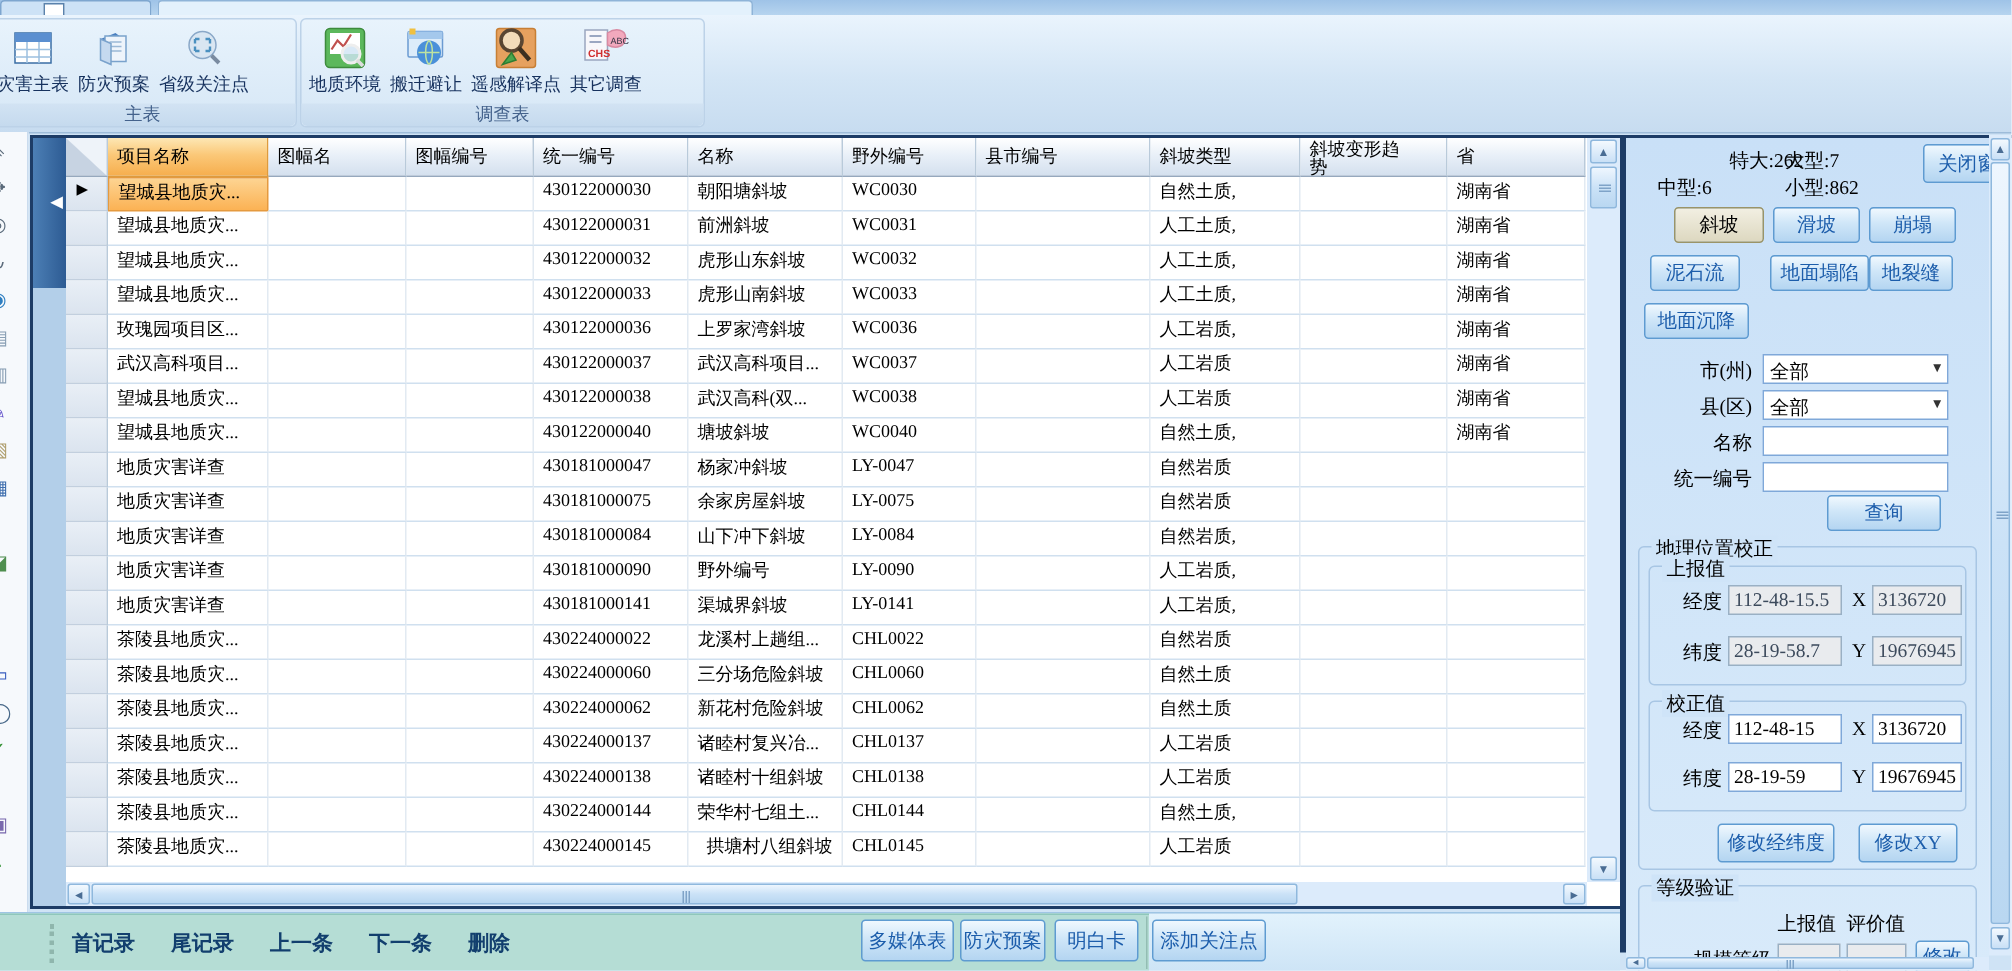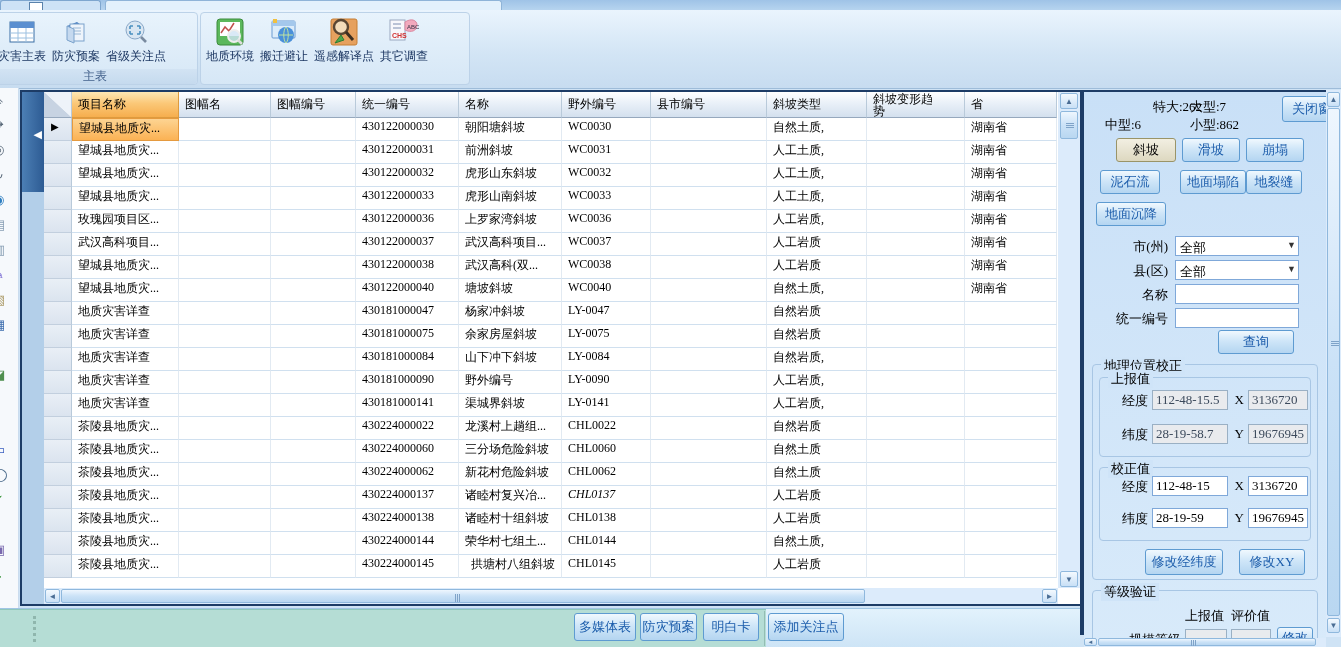--- a/index.html
+++ b/index.html
@@ -153,20 +153,21 @@
           <span class="ric"><svg viewBox="0 0 32 32">
               <rect x="2" y="4" width="15" height="20" fill="#f7f7fb" stroke="#9aa7c0"></rect>
               <path d="M17 6c6-4 12-2 12 3 0 6-6 8-12 5z" fill="#f2a9bd" stroke="#d98aa2"></path>
               <text x="19" y="13" font-size="6" fill="#334">ABC</text>
               <text x="4" y="22" font-size="7" fill="#d03030" font-weight="bold">CHS</text>
               <path d="M5 8h8M5 12h8" stroke="#7c8db0"></path>
             </svg></span>
           <span class="rlabel">其它调查</span>
         </div>
       </div>
+    <div class="glabel">调查表</div>
   </div>
 </div>
 
 <div class="abs lstrip">
     <span class="lic" style="top: 4px; color: rgb(90, 106, 122);">⇖</span>
     <span class="lic" style="top: 29px; color: rgb(90, 106, 122);">✥</span>
     <span class="lic" style="top: 54px; color: rgb(90, 106, 122);">◎</span>
     <span class="lic" style="top: 79px; color: rgb(90, 106, 122);">∿</span>
     <span class="lic" style="top: 104px; color: rgb(47, 127, 193);">◉</span>
     <span class="lic" style="top: 129px; color: rgb(138, 160, 181);">▤</span>
@@ -442,21 +443,21 @@
         <div class="tcell" style="width: 98px;"></div>
         <div class="tcell" style="width: 92px;"></div>
       </div>
       <div class="trow">
         <div class="tcell selcell" style="width: 28px;"></div>
         <div class="tcell" style="width: 107px;">茶陵县地质灾...</div>
         <div class="tcell" style="width: 92px;"></div>
         <div class="tcell" style="width: 85px;"></div>
         <div class="tcell" style="width: 103px;">430224000137</div>
         <div class="tcell" style="width: 103px;">诸睦村复兴冶...</div>
-        <div class="tcell" style="width: 89px; font-style: italic;">CHL0137</div>
+        <div class="tcell" style="width: 89px;">CHL0137</div>
         <div class="tcell" style="width: 116px;"></div>
         <div class="tcell" style="width: 100px;">人工岩质</div>
         <div class="tcell" style="width: 98px;"></div>
         <div class="tcell" style="width: 92px;"></div>
       </div>
       <div class="trow">
         <div class="tcell selcell" style="width: 28px;"></div>
         <div class="tcell" style="width: 107px;">茶陵县地质灾...</div>
         <div class="tcell" style="width: 92px;"></div>
         <div class="tcell" style="width: 85px;"></div>
@@ -597,19 +598,26 @@
   <div class="sb-btn" style="left:0;top:0;width:13px;height:8px;line-height:7px;font-size:6px;">◄</div>
   <div class="sb-thumb" style="left:14px;top:0;width:218px;height:8px;">
       <span class="griph" style="left:92px;top:1px;height:6px;"></span>
     </div>
 </div>
 
 <div class="abs bbar">
   <div class="teal"></div>
   <div class="grip"></div>
   <div class="vsep"></div>
+  <div class="navlinks">
+      <span>首记录</span>
+      <span>尾记录</span>
+      <span>上一条</span>
+      <span>下一条</span>
+      <span>删除</span>
+    </div>
   <div>
       <div class="btn bbtn" style="left: 574px; width: 62px;">多媒体表</div>
       <div class="btn bbtn" style="left: 640px; width: 57px;">防灾预案</div>
       <div class="btn bbtn" style="left: 703px; width: 56px;">明白卡</div>
       <div class="btn bbtn" style="left: 768px; width: 76px;">添加关注点</div>
     </div>
 </div>
 
 </body></html>

